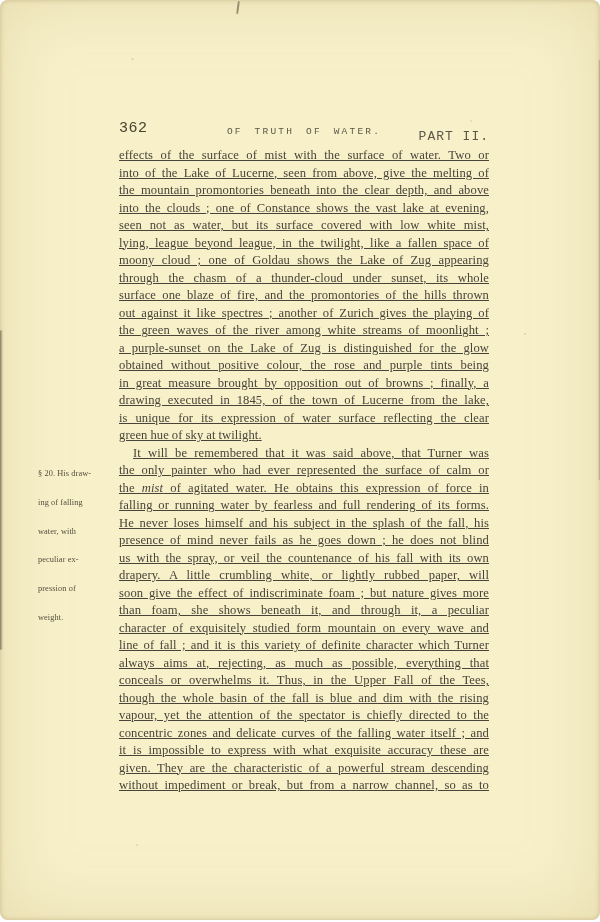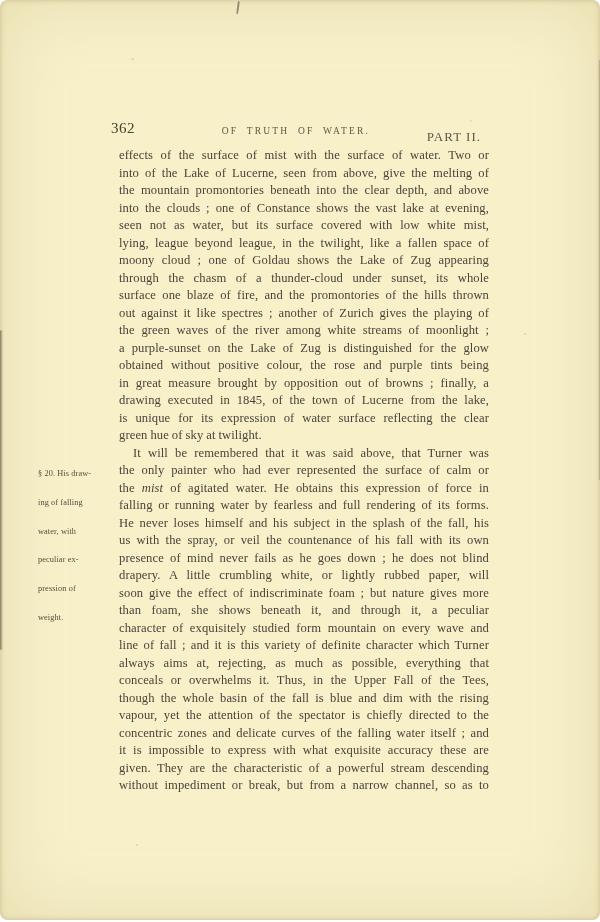--- a/index.html
+++ b/index.html
@@ -30,25 +30,26 @@
   }
   .edge-shadow-right {
     position: absolute;
     right: 0; top: 60px;
     width: 2px; height: 420px;
     background: linear-gradient(to left, rgba(90,82,60,0.35), rgba(90,82,60,0));
   }
   
   .running-head {
     position: absolute;
-    left: 111px;
+    left: 119px;
     width: 370px;
     top: 120px;
     height: 20px;
     color: #534d3e;
+    font-family: Liberation Mono, monospace;
   }
   .page-number {
     position: absolute;
     left: 0; top: 0;
     font-size: 15px;
     letter-spacing: 0.5px;
     color: #47422f;
   }
   .running-title {
     position: absolute;
@@ -76,20 +77,21 @@
     font-size: 12.6px;
     letter-spacing: 0.1px;
     word-spacing: -0.3px;
   }
   .line {
     height: 17.5px;
     line-height: 17.5px;
     white-space: nowrap;
     text-align: justify;
     text-align-last: justify;
+    text-decoration: underline;
   }
   .line.no-justify {
     text-align: left;
     text-align-last: left;
   }
   .line.indent {
     text-indent: 14px;
   }
   em { font-style: italic; }
   
@@ -173,22 +175,22 @@
         <div class="line">drawing executed in 1845, of the town of Lucerne from the lake,</div>
         <div class="line">is unique for its expression of water surface reflecting the clear</div>
         <div class="line no-justify">green hue of sky at twilight.</div>
       </div>
     <div>
         <div class="line indent">It will be remembered that it was said above, that Turner was</div>
         <div class="line">the only painter who had ever represented the surface of calm or</div>
         <div class="line">the <em>mist</em> of agitated water.  He obtains this expression of force in</div>
         <div class="line">falling or running water by fearless and full rendering of its forms.</div>
         <div class="line">He never loses himself and his subject in the splash of the fall, his</div>
+        <div class="line">presence of mind never fails as he goes down ; he does not blind</div>
         <div class="line">us with the spray, or veil the countenance of his fall with its own</div>
-        <div class="line">presence of mind never fails as he goes down ; he does not blind</div>
         <div class="line">drapery.  A little crumbling white, or lightly rubbed paper, will</div>
         <div class="line">soon give the effect of indiscriminate foam ; but nature gives more</div>
         <div class="line">than foam, she shows beneath it, and through it, a peculiar</div>
         <div class="line">character of exquisitely studied form mountain on every wave and</div>
         <div class="line">line of fall ; and it is this variety of definite character which Turner</div>
         <div class="line">always aims at, rejecting, as much as possible, everything that</div>
         <div class="line">conceals or overwhelms it.  Thus, in the Upper Fall of the Tees,</div>
         <div class="line">though the whole basin of the fall is blue and dim with the rising</div>
         <div class="line">vapour, yet the attention of the spectator is chiefly directed to the</div>
         <div class="line">concentric zones and delicate curves of the falling water itself ; and</div>

